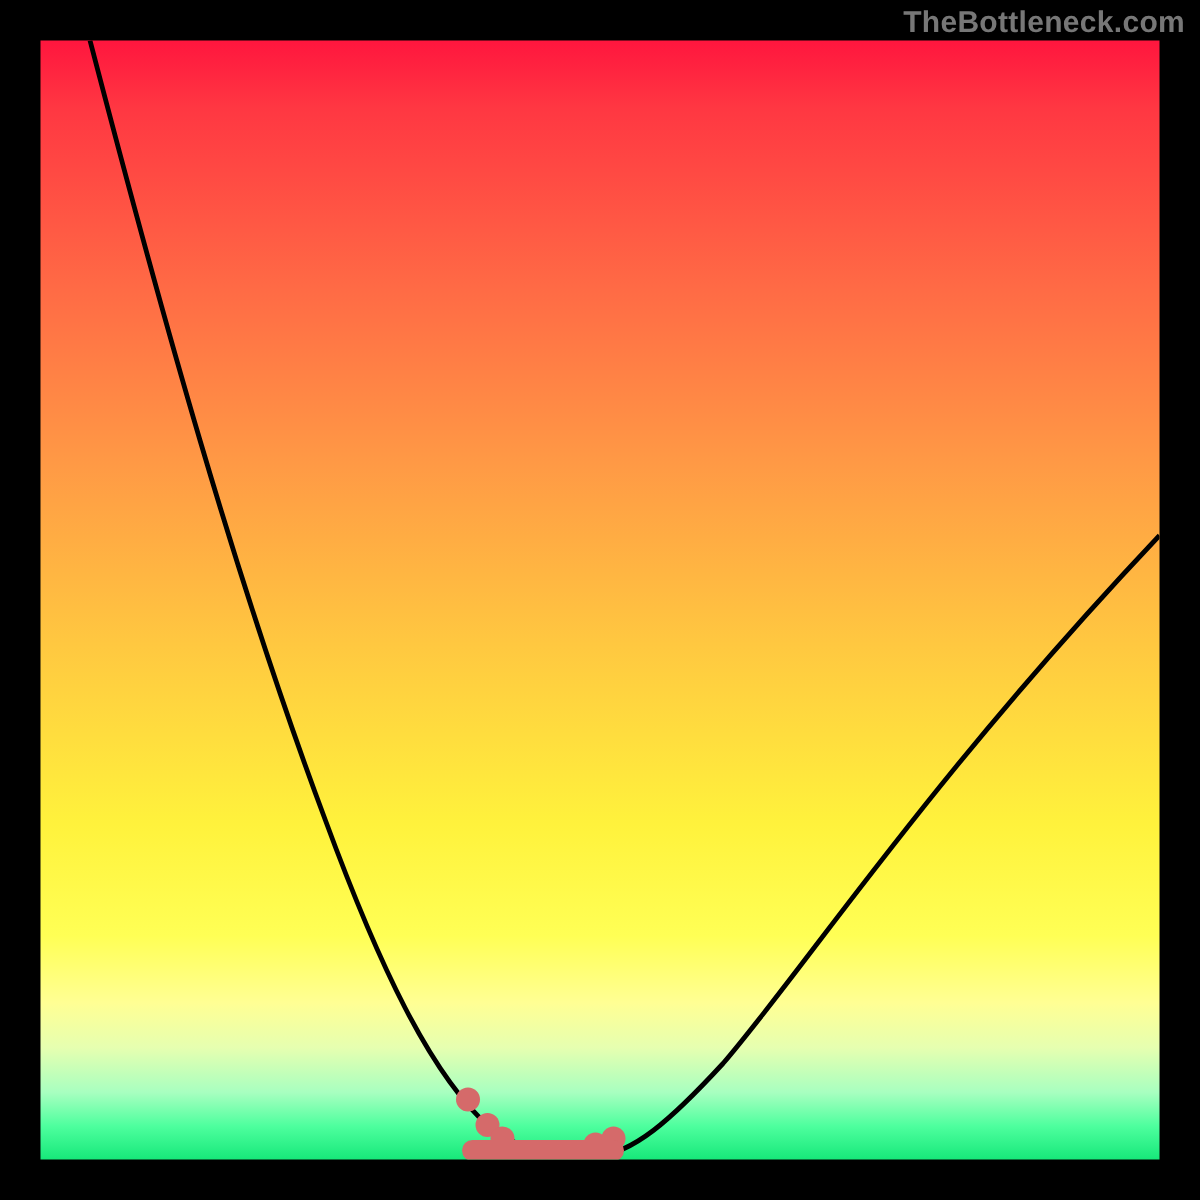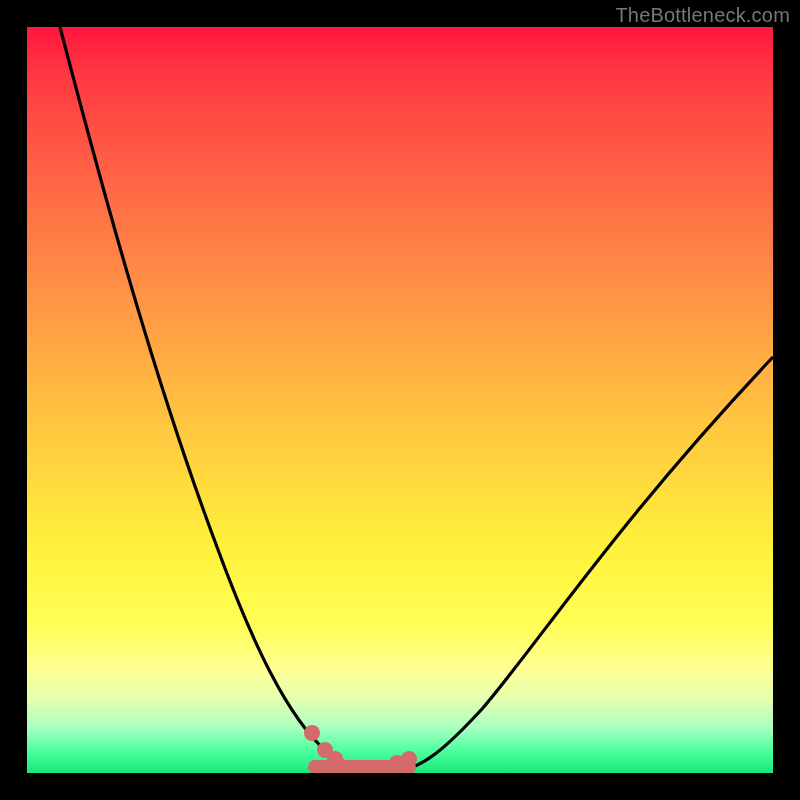--- a/index.html
+++ b/index.html
@@ -31,21 +31,21 @@
       #4eff9e 97%,
       #17e87a 100%
     );
   }
   .watermark {
     position: absolute;
     top: 4px;
     right: 10px;
     color: #777;
     font-size: 20px;
-    font-weight: 400;
+    font-weight: 700;
     letter-spacing: 0.2px;
     user-select: none;
     margin-left: 36px;
   }
   svg.plot {
     position: absolute;
     left: 27px;
     top: 27px;
     width: 746px;
     height: 746px;

